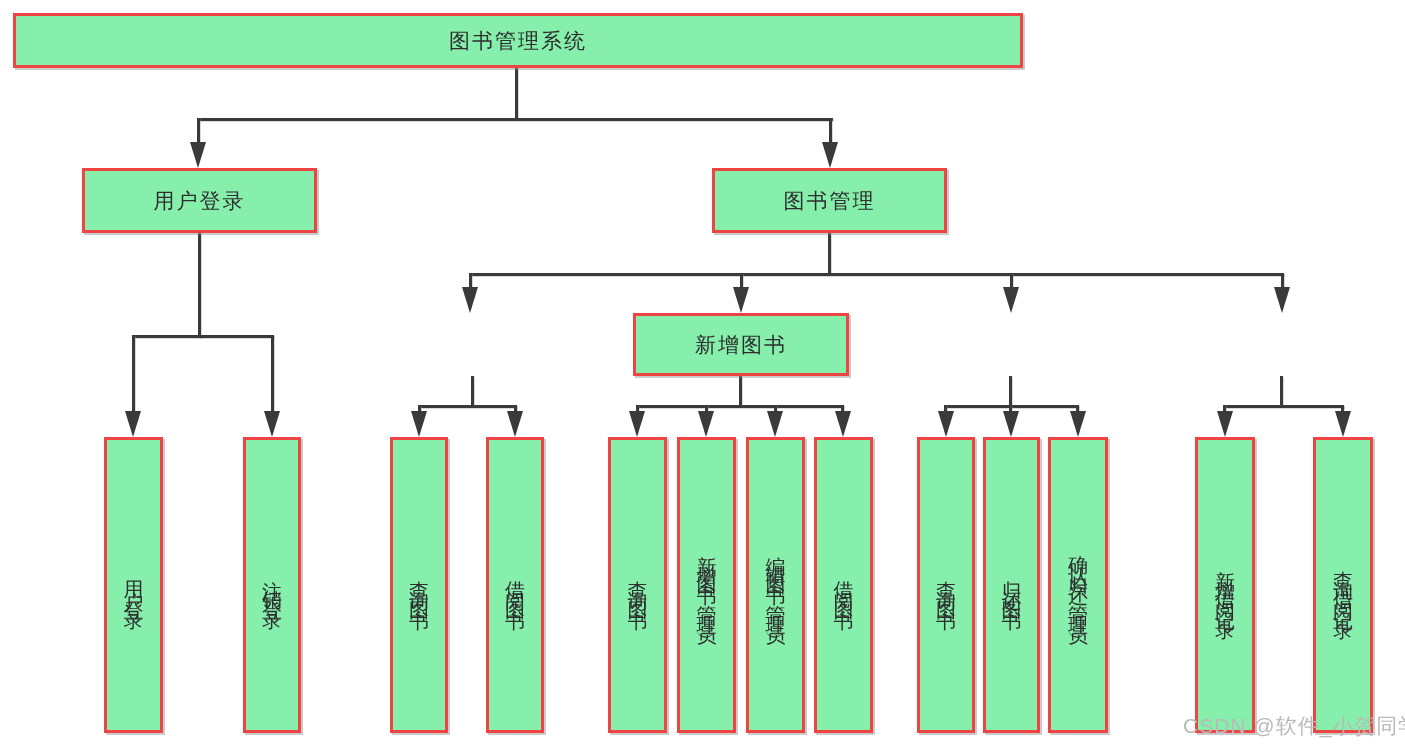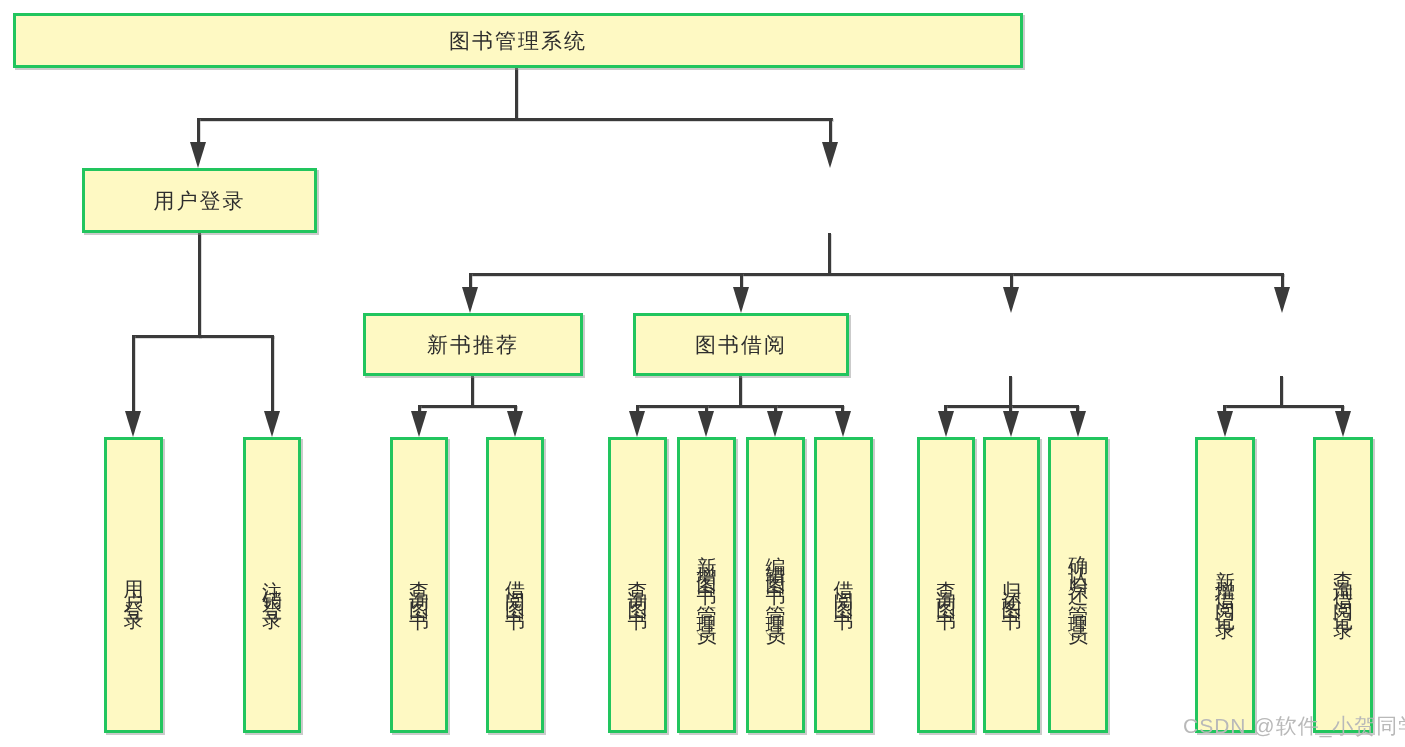--- a/index.html
+++ b/index.html
@@ -23,22 +23,22 @@
   .ah {
     position: absolute;
     width: 0; height: 0;
     border-left: 8px solid transparent;
     border-right: 8px solid transparent;
     border-top: 26px solid #3a3a3a;
   }
   
   .box {
     position: absolute;
-    background: #fef9c3;
-    border: 3px solid #22c55e;
+    background: #86efac;
+    border: 3px solid #ef4444;
     box-shadow: 2px 2px 0 rgba(140,140,140,0.45);
     display: flex;
     align-items: center;
     justify-content: center;
   }
   .hbox span {
     font-size: 21px;
     letter-spacing: 2px;
     white-space: nowrap;
   }
@@ -122,26 +122,26 @@
   <div class="ah" style="left:1217px;top:411px"></div>
   <div class="ah" style="left:1335px;top:411px"></div>
 
   <div class="box hbox" style="left:13px;top:13px;width:1010px;height:55px">
     <span>图书管理系统</span>
   </div>
 
   <div class="box hbox" style="left:82px;top:168px;width:235px;height:65px">
     <span>用户登录</span>
   </div>
+  <div class="box hbox" style="left:712px;top:168px;width:235px;height:65px">
+    <span>图书管理</span>
+  </div>
 
-  <div class="box hbox" style="left:363px;top:313px;width:220px;height:63px">
-    <span>新书推荐</span>
-  </div>
   <div class="box hbox" style="left:633px;top:313px;width:216px;height:63px">
-    <span>图书借阅</span>
+    <span>新增图书</span>
   </div>
 
   <div class="box vbox" style="left:104px;top:437px;width:59px;height:296px">
     <span class="vtext">用户登录</span>
   </div>
   <div class="box vbox" style="left:243px;top:437px;width:58px;height:296px">
     <span class="vtext">注销登录</span>
   </div>
 
   <div class="box vbox" style="left:390px;top:437px;width:58px;height:296px">

